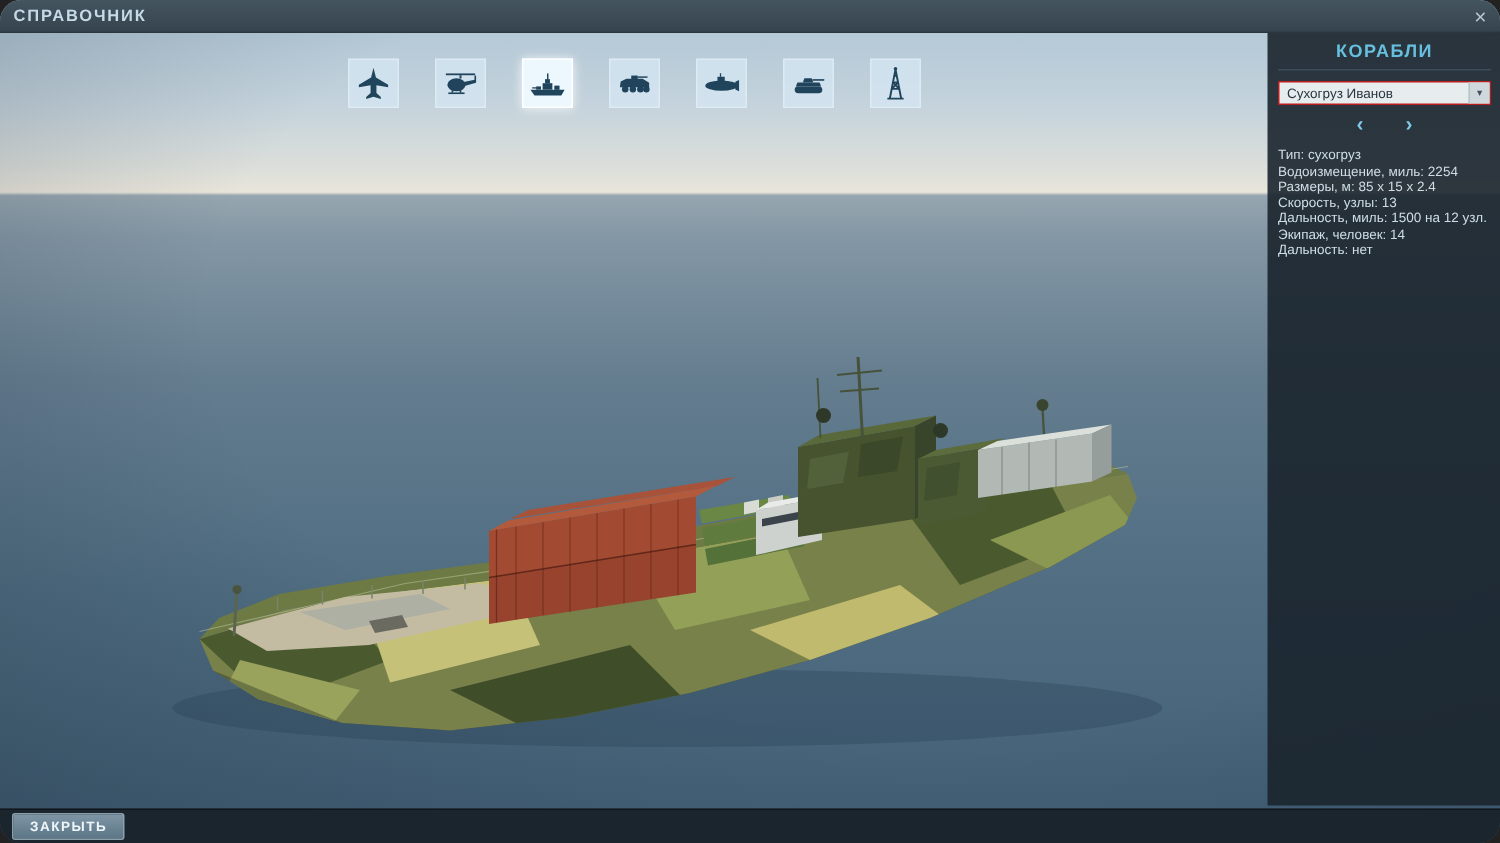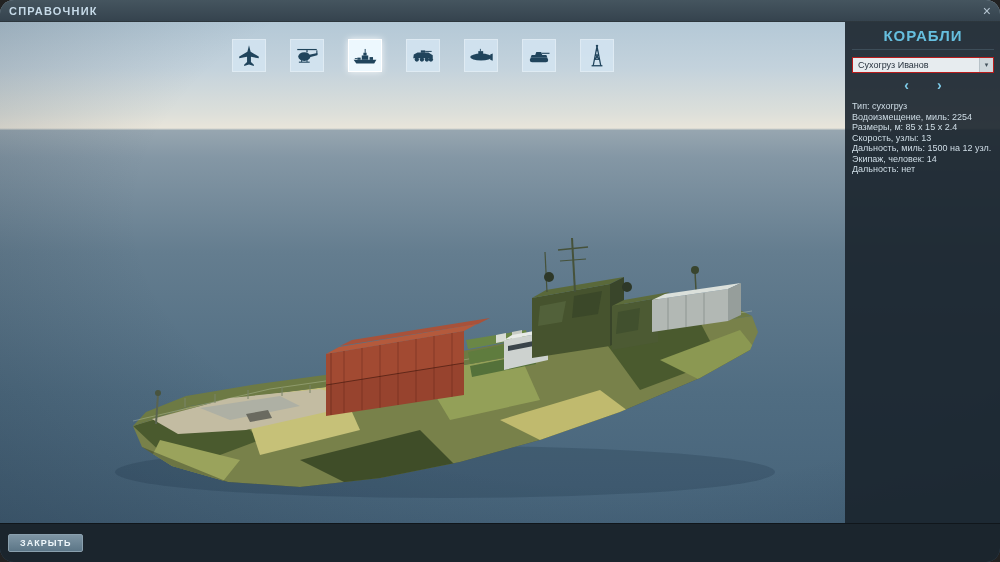--- a/index.html
+++ b/index.html
@@ -31,36 +31,36 @@
     display:flex; justify-content:center; gap:24px; }
   .cat-btn { width:34px; height:33px; background:rgba(211,228,240,0.88);
     border:1px solid rgba(255,255,255,0.3); display:flex; align-items:center; justify-content:center;
     cursor:pointer; }
   .cat-btn.selected { background:#edf8fe; border-color:#ffffff; box-shadow:0 0 7px rgba(255,255,255,0.85); }
   .cat-btn svg { width:26px; height:26px; }
 
   
   .info-panel { position:absolute; top:22px; right:0; bottom:25px; width:155px; z-index:5;
     background:rgba(25,35,44,0.9); padding:5px 6px 0 7px; }
-  .panel-title { color:#66bfdf; font-size:15px; font-weight:bold; text-align:center;
+  .panel-title { color:#66bfdf; font-size:12px; font-weight:bold; text-align:center;
     letter-spacing:1px; padding-bottom:5px; border-bottom:1px solid rgba(120,150,170,0.25); margin-bottom:7px; }
   .dropdown { height:16px; background:#e7ecef; display:flex; align-items:center;
     font-size:9px; color:#2a3540; padding-left:5px; cursor:pointer; border:1px solid #b91c1c; }
   .dropdown .dd-text { flex:1; overflow:hidden; white-space:nowrap; }
   .dropdown .dd-arrow { width:14px; height:100%; background:#cfd8dd; display:flex;
     align-items:center; justify-content:center; font-size:7px; color:#43525d;
     border-left:1px solid #b8c2c8; }
   .nav-arrows { display:flex; justify-content:center; gap:20px; margin:5px 0 9px; }
   .nav-arrows .nav-btn { background:none; border:none; color:#7ecbe8; font-size:14px;
     font-weight:bold; line-height:1; cursor:pointer; padding:0 4px; }
   .spec-list { font-size:9px; color:#cfdde6; line-height:10.5px; }
   .spec-line { white-space:nowrap; }
 
   
-  .bottom-bar { position:absolute; left:0; right:0; bottom:0; height:39px; z-index:6;
+  .bottom-bar { position:absolute; left:0; right:0; bottom:0; height:23px; z-index:6;
     background:#1b252d; display:flex; align-items:center; padding:0 8px;
     border-top:1px solid rgba(0,0,0,0.4); }
   .close-btn { background:linear-gradient(#7e95a4,#5c7687); border:1px solid #8aa0ae;
     color:#eef6fa; font-size:9px; font-weight:bold; letter-spacing:1px;
     padding:3px 11px; border-radius:2px; cursor:pointer; }
 </style>
 </head>
 <body>
 
 <div class="screen">

